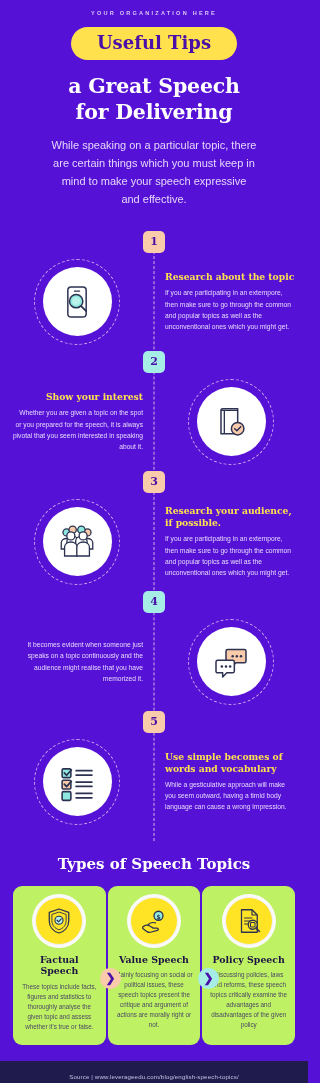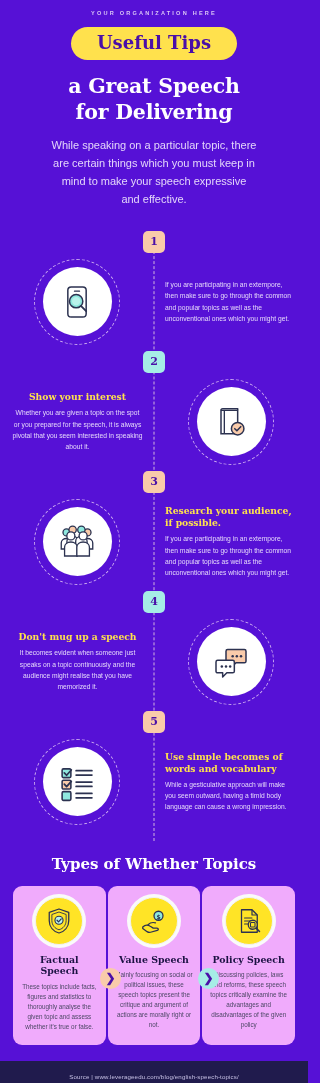--- a/index.html
+++ b/index.html
@@ -103,21 +103,21 @@
   }
   .row .cell {
     width: 50%;
     padding: 0 9px;
   }
   .row .cell.icon-cell {
     display: flex;
     justify-content: center;
   }
   .row.text-right .cell.txt { text-align: left; padding-left: 11px; padding-right: 12px; }
-  .row.text-left  .cell.txt { text-align: center; padding-right: 11px; padding-left: 12px; }
+  .row.text-left  .cell.txt { text-align: right; padding-right: 11px; padding-left: 12px; }
 
   .tip-title {
     color: #FFE14D;
     font-family: "DejaVu Serif", serif;
     font-weight: bold;
     font-size: 9.2px;
     line-height: 1.32;
     margin-bottom: 4px;
   }
   .tip-body {
@@ -167,21 +167,21 @@
     margin-bottom: 13px;
   }
   .cards {
     display: flex;
     align-items: stretch;
     justify-content: center;
     position: relative;
   }
   .card {
     flex: 1 1 0;
-    background: #f0abfc;
+    background: #bef264;
     border-radius: 9px;
     padding: 11px 7px 13px;
     text-align: center;
     margin: 0 1px;
     min-width: 0;
   }
   .card-circle {
     width: 48px;
     height: 48px;
     margin: 0 auto;
@@ -264,20 +264,21 @@
             <rect x="13" y="6" width="22" height="36" rx="4" stroke="#2C3250" stroke-width="1.8" fill="#fff"></rect>
             <line x1="21" y1="11" x2="27" y2="11" stroke="#2C3250" stroke-width="1.6" stroke-linecap="round"></line>
             <circle cx="23" cy="23" r="8" fill="#8FE8DE" stroke="#2C3250" stroke-width="1.8"></circle>
             <circle cx="23" cy="23" r="5" fill="#B9F2EB" stroke="none"></circle>
             <line x1="29" y1="29" x2="35" y2="35" stroke="#2C3250" stroke-width="2.2" stroke-linecap="round"></line>
           </svg>
         </div>
       </div>
     </div>
     <div class="cell txt">
+      <div class="tip-title">Research about the topic</div>
       <div class="tip-body">If you are participating in an extempore, then make sure to go through the common and popular topics as well as the unconventional ones which you might get.</div>
     </div>
   </div>
 
   <div class="badge-wrap">
     <div class="badge cyan">2</div>
   </div>
   <div class="row text-left">
     <div class="cell txt">
       <div class="tip-title">Show your interest</div>
@@ -328,21 +329,20 @@
       <div class="tip-title">Research your audience, if possible.</div>
       <div class="tip-body">If you are participating in an extempore, then make sure to go through the common and popular topics as well as the unconventional ones which you might get.</div>
     </div>
   </div>
 
   <div class="badge-wrap">
     <div class="badge cyan">4</div>
   </div>
   <div class="row text-left">
     <div class="cell txt">
-      <div class="tip-title">Don't mug up a speech</div>
       <div class="tip-body">It becomes evident when someone just speaks on a topic continuously and the audience might realise that you have memorized it.</div>
     </div>
     <div class="cell icon-cell">
       <div class="medallion">
         <div class="disc">
           <svg width="40" height="40" viewBox="0 0 48 48" fill="none">
             <path d="M20 9h20a2 2 0 012 2v12a2 2 0 01-2 2H30l-5 5v-5h-5a2 2 0 01-2-2V11a2 2 0 012-2z" fill="#F9CBAA" stroke="#2C3250" stroke-width="1.8" stroke-linejoin="round"></path>
             <g fill="#2C3250">
               <circle cx="26" cy="17" r="1.5"></circle>
                 <circle cx="31" cy="17" r="1.5"></circle>
@@ -386,21 +386,21 @@
       </div>
     </div>
     <div class="cell txt">
       <div class="tip-title">Use simple becomes of words and vocabulary</div>
       <div class="tip-body">While a gesticulative approach will make you seem outward, having a timid body language can cause a wrong impression.</div>
     </div>
   </div>
 </div>
 
 <div class="types">
-  <div class="types-title">Types of Whether Topics</div>
+  <div class="types-title">Types of Speech Topics</div>
   <div class="cards">
 
     <div class="card">
       <div class="card-circle">
         <svg width="30" height="30" viewBox="0 0 40 40" fill="none">
           <path d="M20 4l13 4.5v11c0 8.5-5.6 14.5-13 16.5-7.4-2-13-8-13-16.5v-11z" fill="#FFE426" stroke="#2C3250" stroke-width="1.7" stroke-linejoin="round"></path>
           <path d="M20 8l9.5 3.3v8c0 6.3-4 10.8-9.5 12.4-5.5-1.6-9.5-6.1-9.5-12.4v-8z" fill="none" stroke="#2C3250" stroke-width="1.2"></path>
           <circle cx="20" cy="19" r="5.4" fill="#B9F2EB" stroke="#2C3250" stroke-width="1.5"></circle>
           <path d="M17.4 19l2 2.1 3.6-4" stroke="#2C3250" stroke-width="1.6" fill="none" stroke-linecap="round" stroke-linejoin="round"></path>
         </svg>

